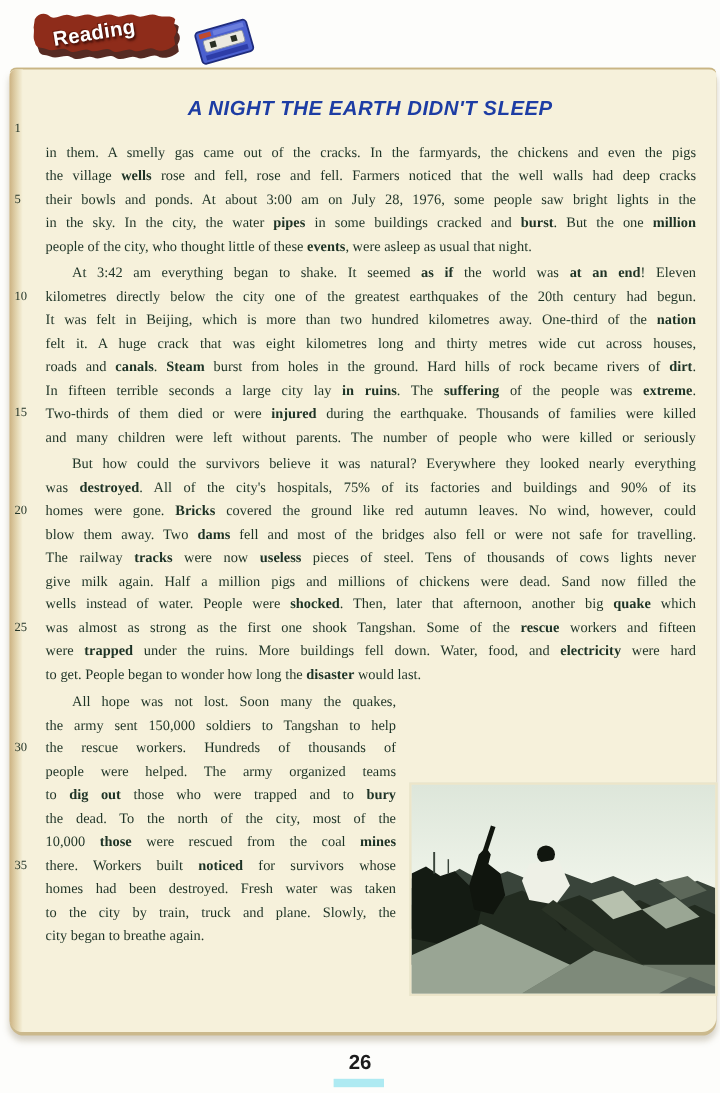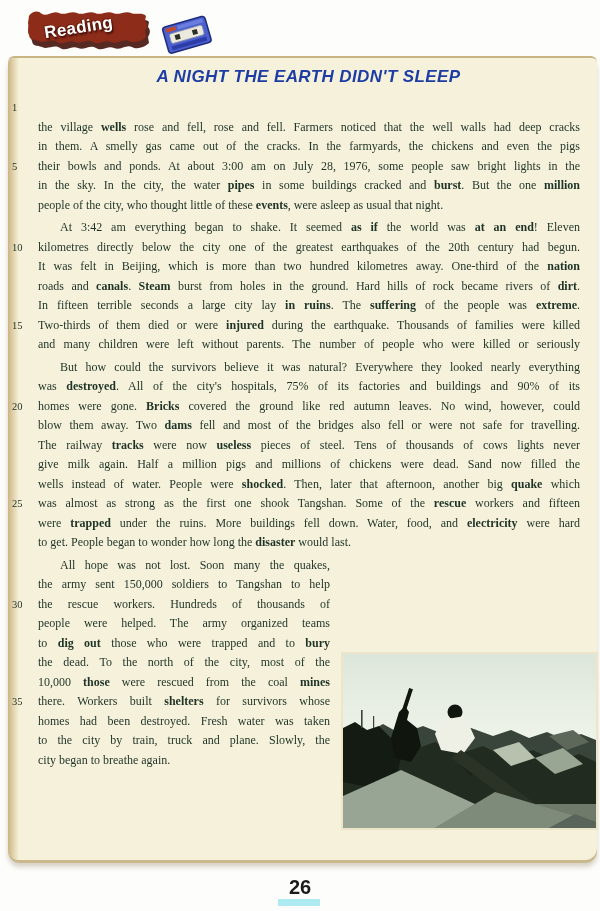--- a/index.html
+++ b/index.html
@@ -17,21 +17,21 @@
   
   .cassette{position:absolute;left:160px;top:12px;width:56px;height:46px;}
 
   
   .page{position:absolute;left:8px;top:56px;width:589px;height:802px;background:#f6f1db;
         border-radius:6px 6px 12px 12px;border-top:2px solid #c9b584;
         box-shadow:0 3px 0 #cbb98d, 0 7px 5px rgba(140,130,100,.35);}
   .edge-left{position:absolute;left:0;top:0;bottom:0;width:11px;border-radius:6px 0 0 12px;
         background:linear-gradient(90deg,#cdb383,#e4d7b2 55%,#f6f1db);}
 
-  .title{position:absolute;left:0;right:0;top:9px;margin:0;text-align:center;
+  .title{position:absolute;left:0;right:0;top:23px;margin:0;text-align:center;
         font-family:"Liberation Sans","DejaVu Sans",sans-serif;font-style:italic;font-weight:bold;
         font-size:17px;color:#1d3da4;letter-spacing:.4px;padding-left:12px;}
 
   
   #passage{position:absolute;left:30px;top:40px;}
   .para{margin-bottom:3px;}
   .tline{position:relative;width:542px;height:19.5px;line-height:19.5px;font-size:12px;
          color:#1e3326;text-align:justify;text-align-last:justify;overflow:visible;white-space:normal;}
   .para.narrow .tline{width:292px;}
   .tline.lastline{text-align-last:left;}
@@ -40,21 +40,21 @@
   .lnum{position:absolute;left:-26px;top:0;width:20px;text-align:right;font-size:10.5px;
         color:#243528;text-indent:0;}
 
   
   .photo{position:absolute;left:333px;top:594px;width:253px;height:174px;
          border:2px solid #ece5c9;box-sizing:content-box;background:#e7ece2;}
 
   
   .footer{position:absolute;left:270px;top:874px;width:60px;height:36px;}
   .page-num{position:absolute;left:10px;top:2px;width:40px;text-align:center;
-        font-family:"Liberation Sans","DejaVu Sans",sans-serif;font-weight:bold;font-size:20px;color:#1c1c1c;}
+        font-family:"Liberation Sans","DejaVu Sans",sans-serif;font-weight:bold;font-size:17px;color:#1c1c1c;}
   .page-num-bar{position:absolute;left:8px;top:25px;width:42px;height:7px;background:#aeeaf2;}
 </style>
 </head>
 <body>
 
 <div class="stage">
 
   <div class="banner">
     <svg width="134" height="56" viewBox="0 0 134 56">
       <path d="M7,12 C10,7 16,6 20,10 C25,13 31,6 37,9 C43,12 49,6 55,9 C61,12 67,6 73,9
@@ -88,30 +88,31 @@
   </div>
 
   <div class="page">
     <div class="edge-left"></div>
 
     <h1 class="title">A NIGHT THE EARTH DIDN'T SLEEP</h1>
 
     <div id="passage">
         <div class="para">
           <div class="tline"><span class="lnum">1</span></div>
+          <div class="tline"><span>in them. A smelly gas came out of the cracks. In the farmyards, the chickens and even the pigs</span></div>
           <div class="tline"><span>the village </span><b>wells</b><span> rose and fell, rose and fell. Farmers noticed that the well walls had deep cracks</span></div>
-          <div class="tline"><span>in them. A smelly gas came out of the cracks. In the farmyards, the chickens and even the pigs</span></div>
           <div class="tline"><span>their bowls and ponds. At about 3:00 am on July 28, 1976, some people saw bright lights in the</span><span class="lnum">5</span></div>
           <div class="tline"><span>in the sky. In the city, the water </span><b>pipes</b><span> in some buildings cracked and </span><b>burst</b><span>. But the one </span><b>million</b></div>
           <div class="tline lastline"><span>people of the city, who thought little of these </span><b>events</b><span>, were asleep as usual that night.</span></div>
         </div>
         <div class="para">
           <div class="tline indent"><span>At 3:42 am everything began to shake. It seemed </span><b>as if</b><span> the world was </span><b>at an end</b><span>! Eleven</span></div>
           <div class="tline"><span>kilometres directly below the city one of the greatest earthquakes of the 20th century had begun.</span><span class="lnum">10</span></div>
           <div class="tline"><span>It was felt in Beijing, which is more than two hundred kilometres away. One-third of the </span><b>nation</b></div>
+          <div class="tline"><span>felt it. A huge crack that was eight kilometres long and thirty metres wide cut across houses,</span></div>
           <div class="tline"><span>roads and </span><b>canals</b><span>. </span><b>Steam</b><span> burst from holes in the ground. Hard hills of rock became rivers of </span><b>dirt</b><span>.</span></div>
           <div class="tline"><span>In fifteen terrible seconds a large city lay </span><b>in ruins</b><span>. The </span><b>suffering</b><span> of the people was </span><b>extreme</b><span>.</span></div>
           <div class="tline"><span>Two-thirds of them died or were </span><b>injured</b><span> during the earthquake. Thousands of families were killed</span><span class="lnum">15</span></div>
           <div class="tline"><span>and many children were left without parents. The number of people who were killed or seriously</span></div>
         </div>
         <div class="para">
           <div class="tline indent"><span>But how could the survivors believe it was natural? Everywhere they looked nearly everything</span></div>
           <div class="tline"><span>was </span><b>destroyed</b><span>. All of the city's hospitals, 75% of its factories and buildings and 90% of its</span></div>
           <div class="tline"><span>homes were gone. </span><b>Bricks</b><span> covered the ground like red autumn leaves. No wind, however, could</span><span class="lnum">20</span></div>
           <div class="tline"><span>blow them away. Two </span><b>dams</b><span> fell and most of the bridges also fell or were not safe for travelling.</span></div>
@@ -123,21 +124,21 @@
           <div class="tline lastline"><span>to get. People began to wonder how long the </span><b>disaster</b><span> would last.</span></div>
         </div>
         <div class="para narrow">
           <div class="tline indent"><span>All hope was not lost. Soon many the quakes,</span></div>
           <div class="tline"><span>the army sent 150,000 soldiers to Tangshan to help</span></div>
           <div class="tline"><span>the rescue workers. Hundreds of thousands of</span><span class="lnum">30</span></div>
           <div class="tline"><span>people were helped. The army organized teams</span></div>
           <div class="tline"><span>to </span><b>dig out</b><span> those who were trapped and to </span><b>bury</b></div>
           <div class="tline"><span>the dead. To the north of the city, most of the</span></div>
           <div class="tline"><span>10,000 </span><b>those</b><span> were rescued from the coal </span><b>mines</b></div>
-          <div class="tline"><span>there. Workers built </span><b>shelters</b><span> for survivors whose</span><span class="lnum">35</span></div>
+          <div class="tline"><span>there. Workers built </span><b>noticed</b><span> for survivors whose</span><span class="lnum">35</span></div>
           <div class="tline"><span>homes had been destroyed. Fresh water was taken</span></div>
           <div class="tline"><span>to the city by train, truck and plane. Slowly, the</span></div>
           <div class="tline lastline"><span>city began to breathe again.</span></div>
         </div>
       </div>
 
     <div class="photo">
       <svg width="253" height="174" viewBox="0 0 253 174">
         <defs>
           <linearGradient id="sky" x1="0" y1="0" x2="0" y2="1">

